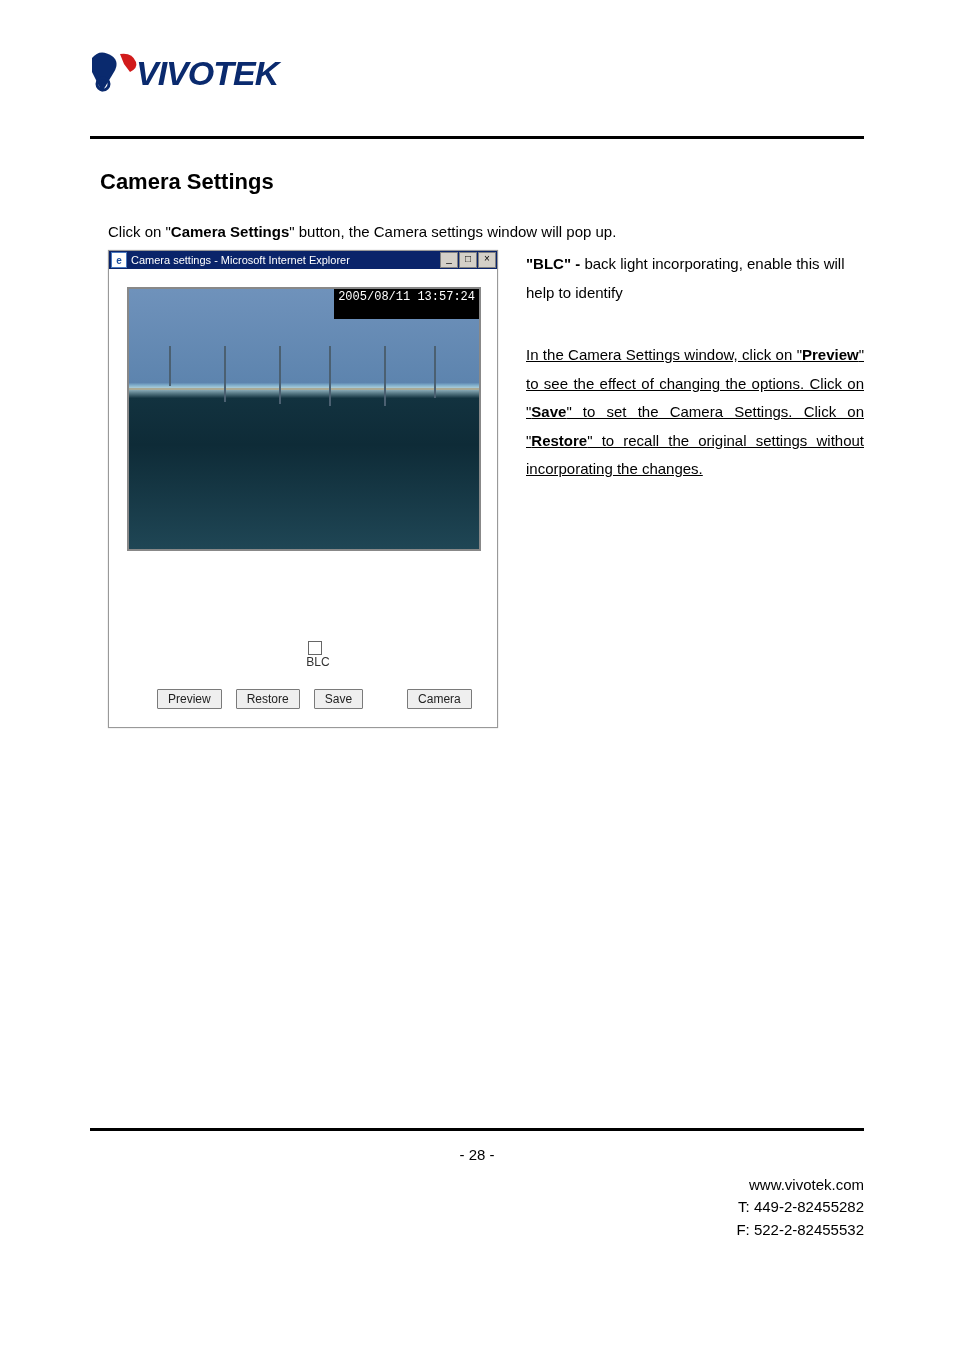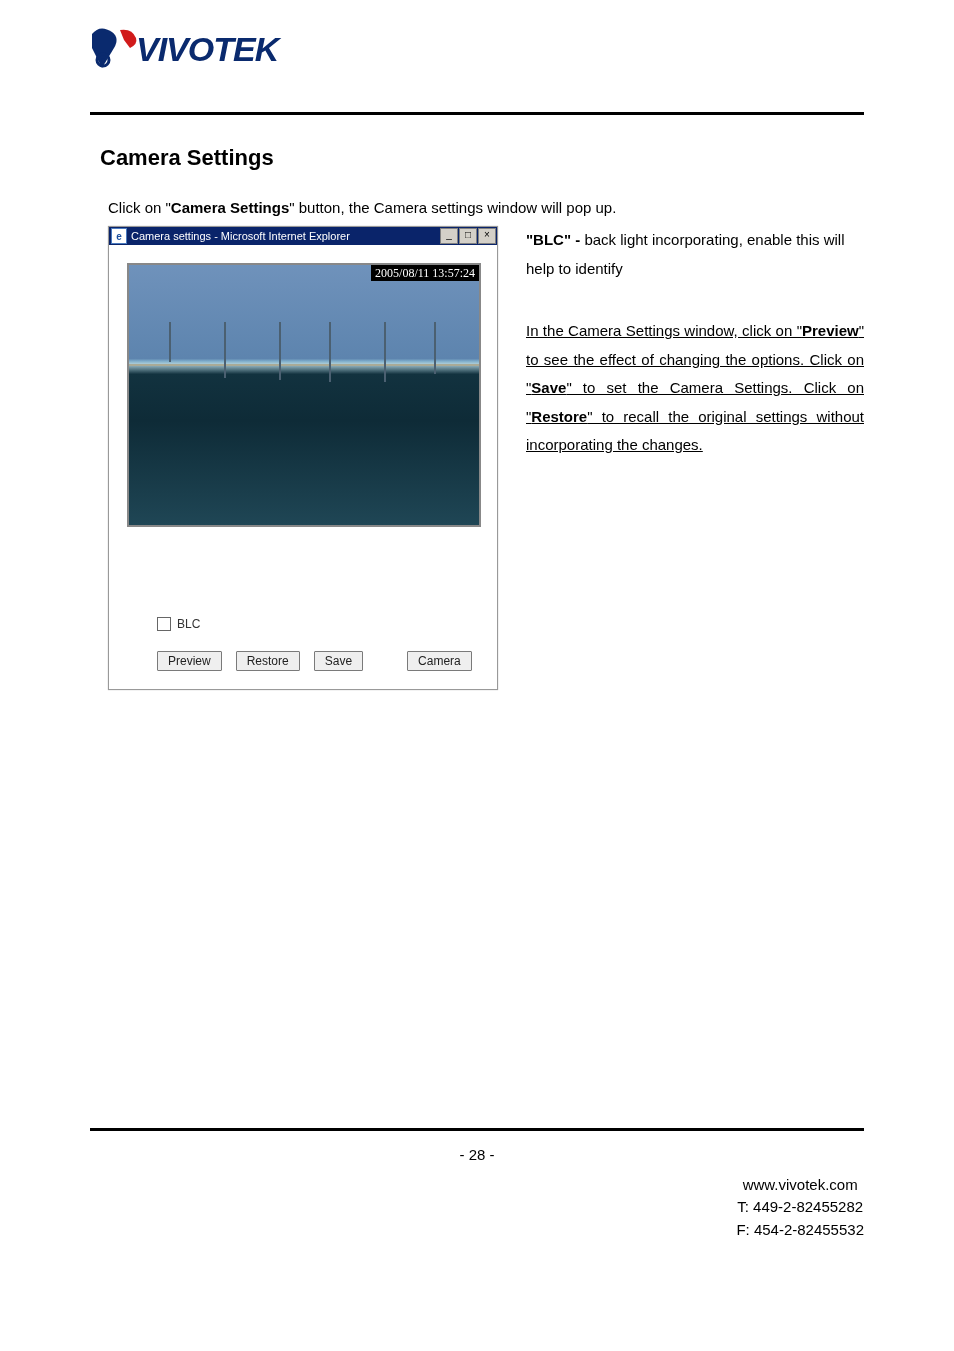--- a/index.html
+++ b/index.html
@@ -5,21 +5,21 @@
   body {
     margin: 0;
     padding: 0;
     font-family: Verdana, Arial, sans-serif;
     background: #fff;
     width: 954px;
     min-height: 1351px;
     position: relative;
   }
   .page {
-    padding: 24px 90px 0 90px;
+    padding: 48px 90px 0 90px;
     box-sizing: border-box;
   }
   .logo-row {
     display: flex;
     align-items: center;
     margin-bottom: 38px;
   }
   .logo-mark {
     width: 50px;
     height: 50px;
@@ -101,24 +101,24 @@
     width: 350px;
     height: 260px;
     border: 2px solid #888;
     position: relative;
     background: linear-gradient(#6f92bb 0%, #5d84ae 36%, #7faecb 37%, #a9cad6 38%, #12323f 42%, #0e2b37 60%, #1f4655 100%);
     overflow: hidden;
   }
   .ts-strip {
     position: absolute;
     top: 0; right: 0;
-    height: 16px;
+    height: 30px;
     background: #000;
     color: #fff;
-    font-family: Liberation Serif, serif;
+    font-family: Liberation Mono, monospace;
     font-size: 12px;
     padding: 0 4px;
     line-height: 16px;
   }
   .horizon {
     position:absolute;top:38%;left:0;right:0;height:2px;background:#a9aa96;
   }
   .mast {
     position:absolute; top:22%; width:2px; background:#4b6071;
   }
@@ -126,20 +126,21 @@
     margin-top: 90px;
     padding-left: 30px;
   }
   .blc-row {
     font-family: Arial, sans-serif;
     font-size: 12px;
     color: #333;
     display: flex;
     align-items: center;
     margin-bottom: 20px;
+    flex-direction: column;
   }
   .blc-box {
     width: 12px; height: 12px;
     border: 1px solid #666;
     background: #fff;
     margin-right: 6px;
   }
   .btn-row { display: flex; gap: 14px; }
   .btn {
     font-family: Arial, sans-serif;
@@ -171,21 +172,21 @@
     position: absolute;
     left: 0; right: 0;
     bottom: 188px;
     text-align: center;
     font-size: 15px;
   }
   .footer-info {
     position: absolute;
     right: 90px;
     bottom: 110px;
-    text-align: center;
+    text-align: right;
     font-size: 15px;
     line-height: 1.5;
   }
 </style>
 </head>
 <body>
 
 <div class="page">
   <div class="logo-row">
     <div class="logo-mark">
@@ -254,14 +255,14 @@
       </p>
     </div>
   </div>
 </div>
 
 <div class="footer-line"></div>
 <div class="pagenum">- 28 -</div>
 <div class="footer-info">
   <div>www.vivotek.com</div>
   <div>T: 449-2-82455282</div>
-  <div>F: 454-2-82455532</div>
+  <div>F: 522-2-82455532</div>
 </div>
 
 </body></html>

